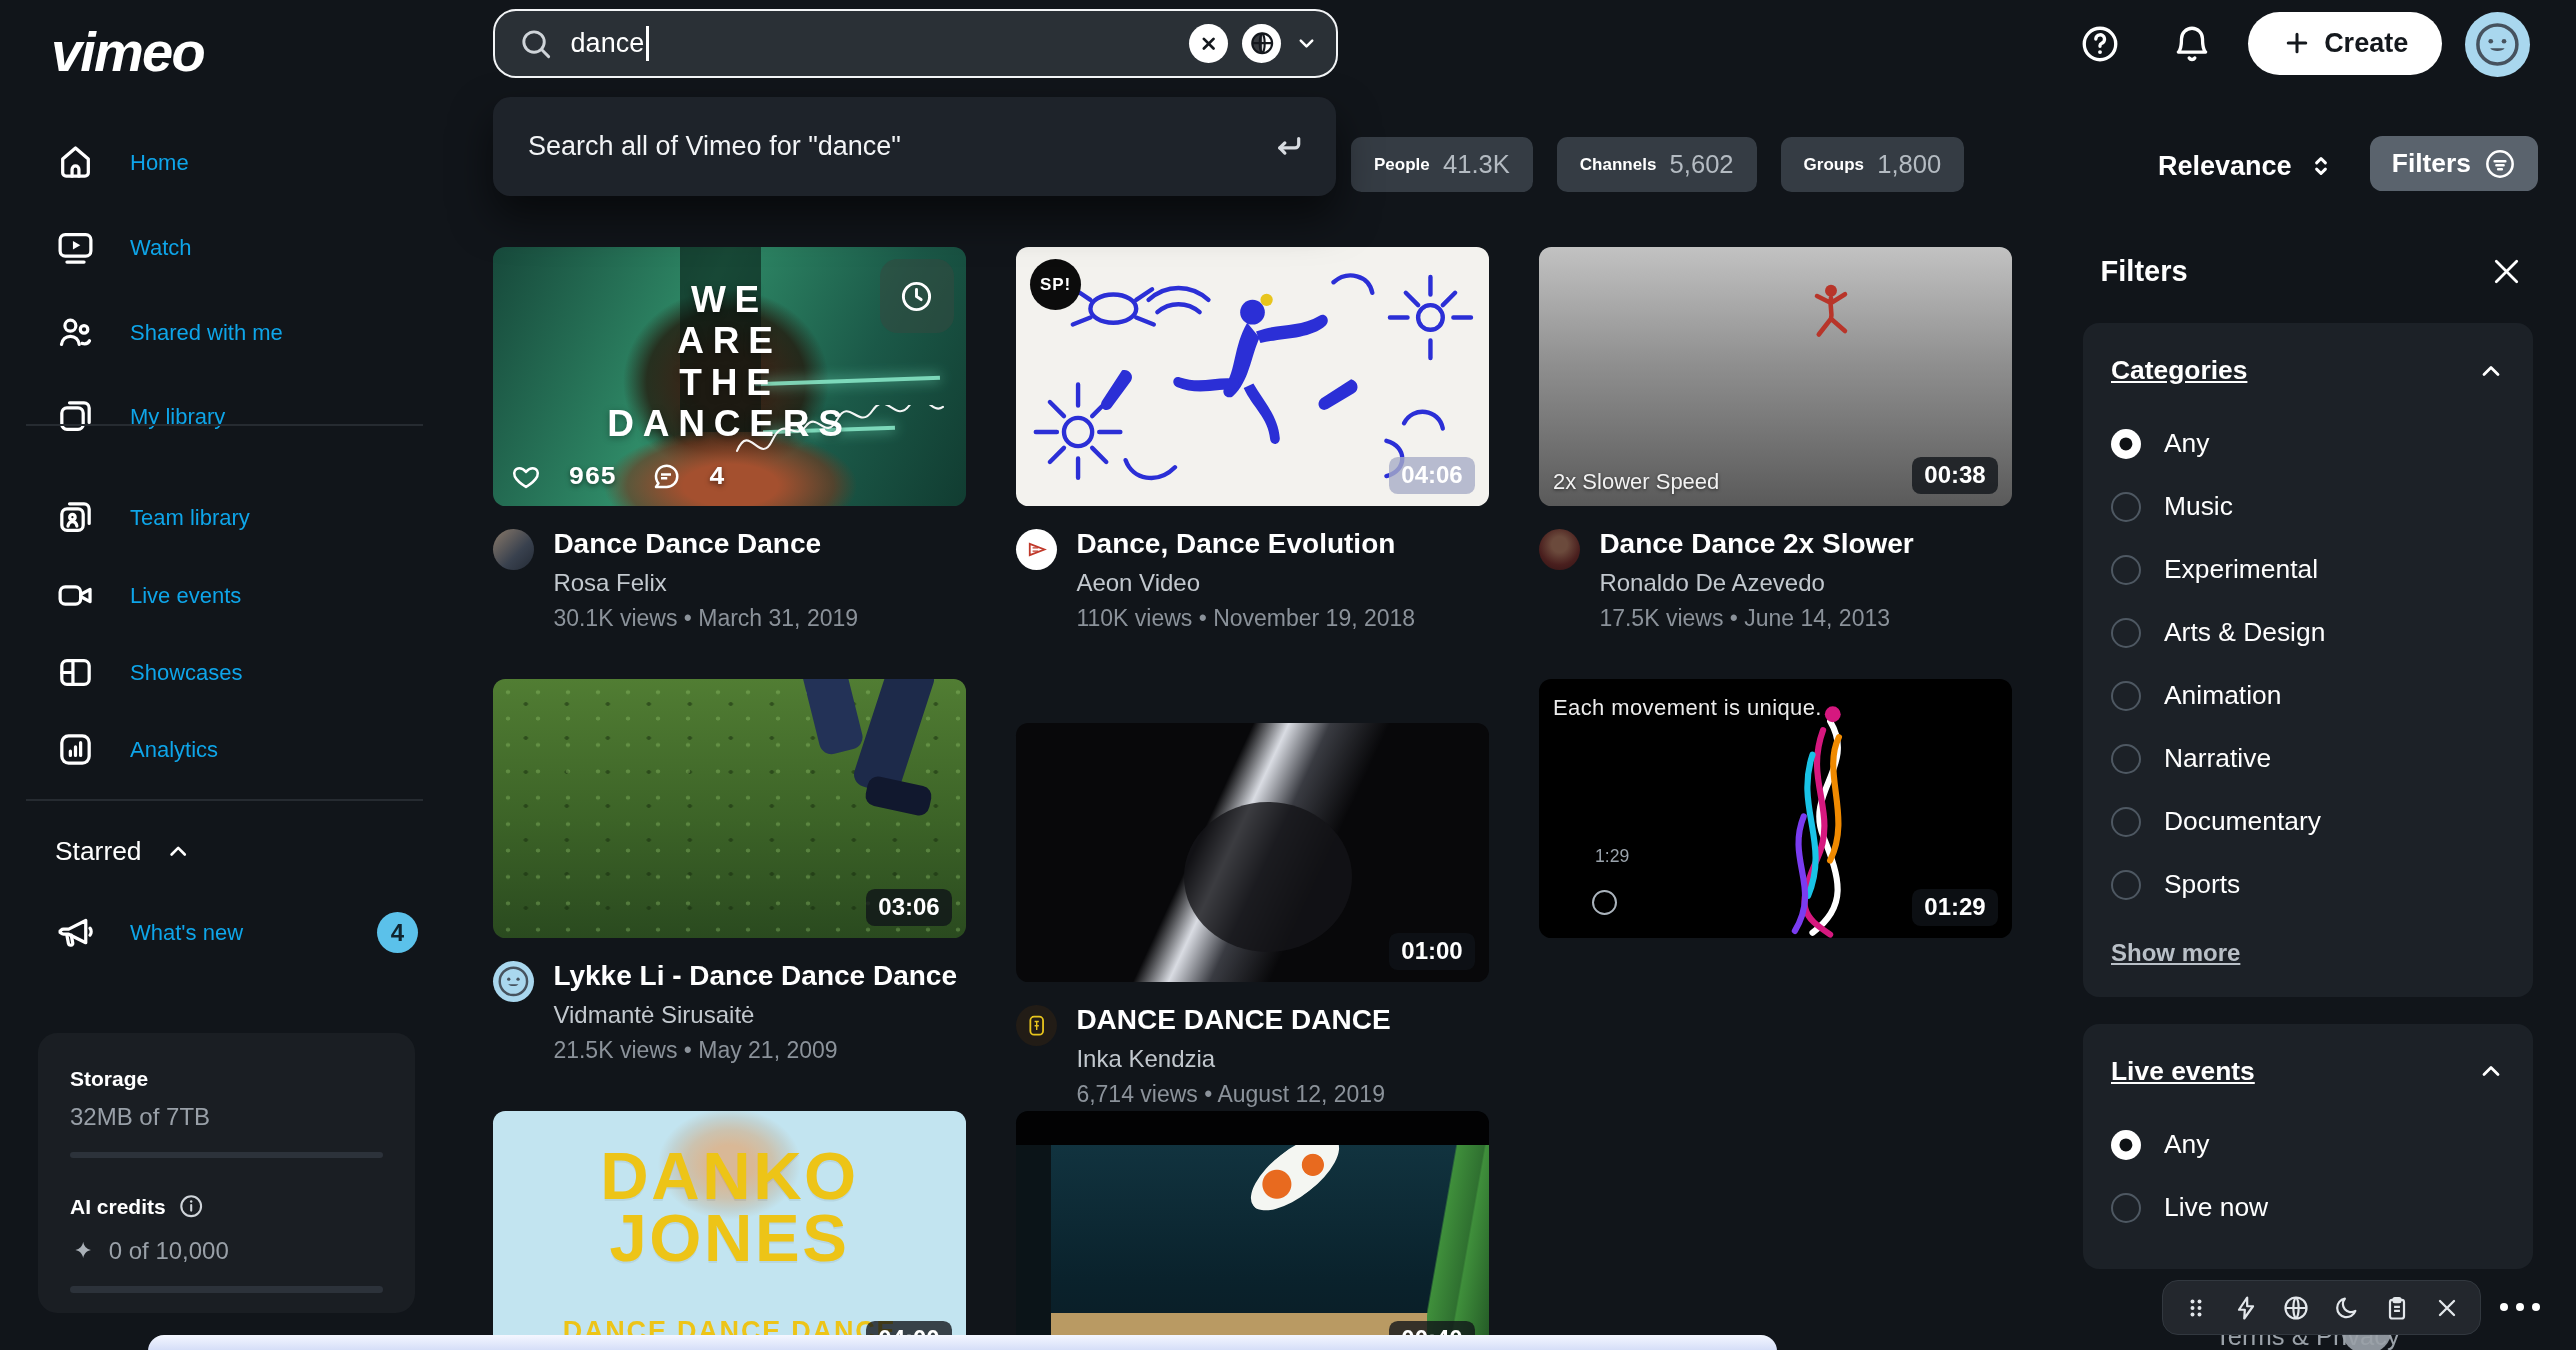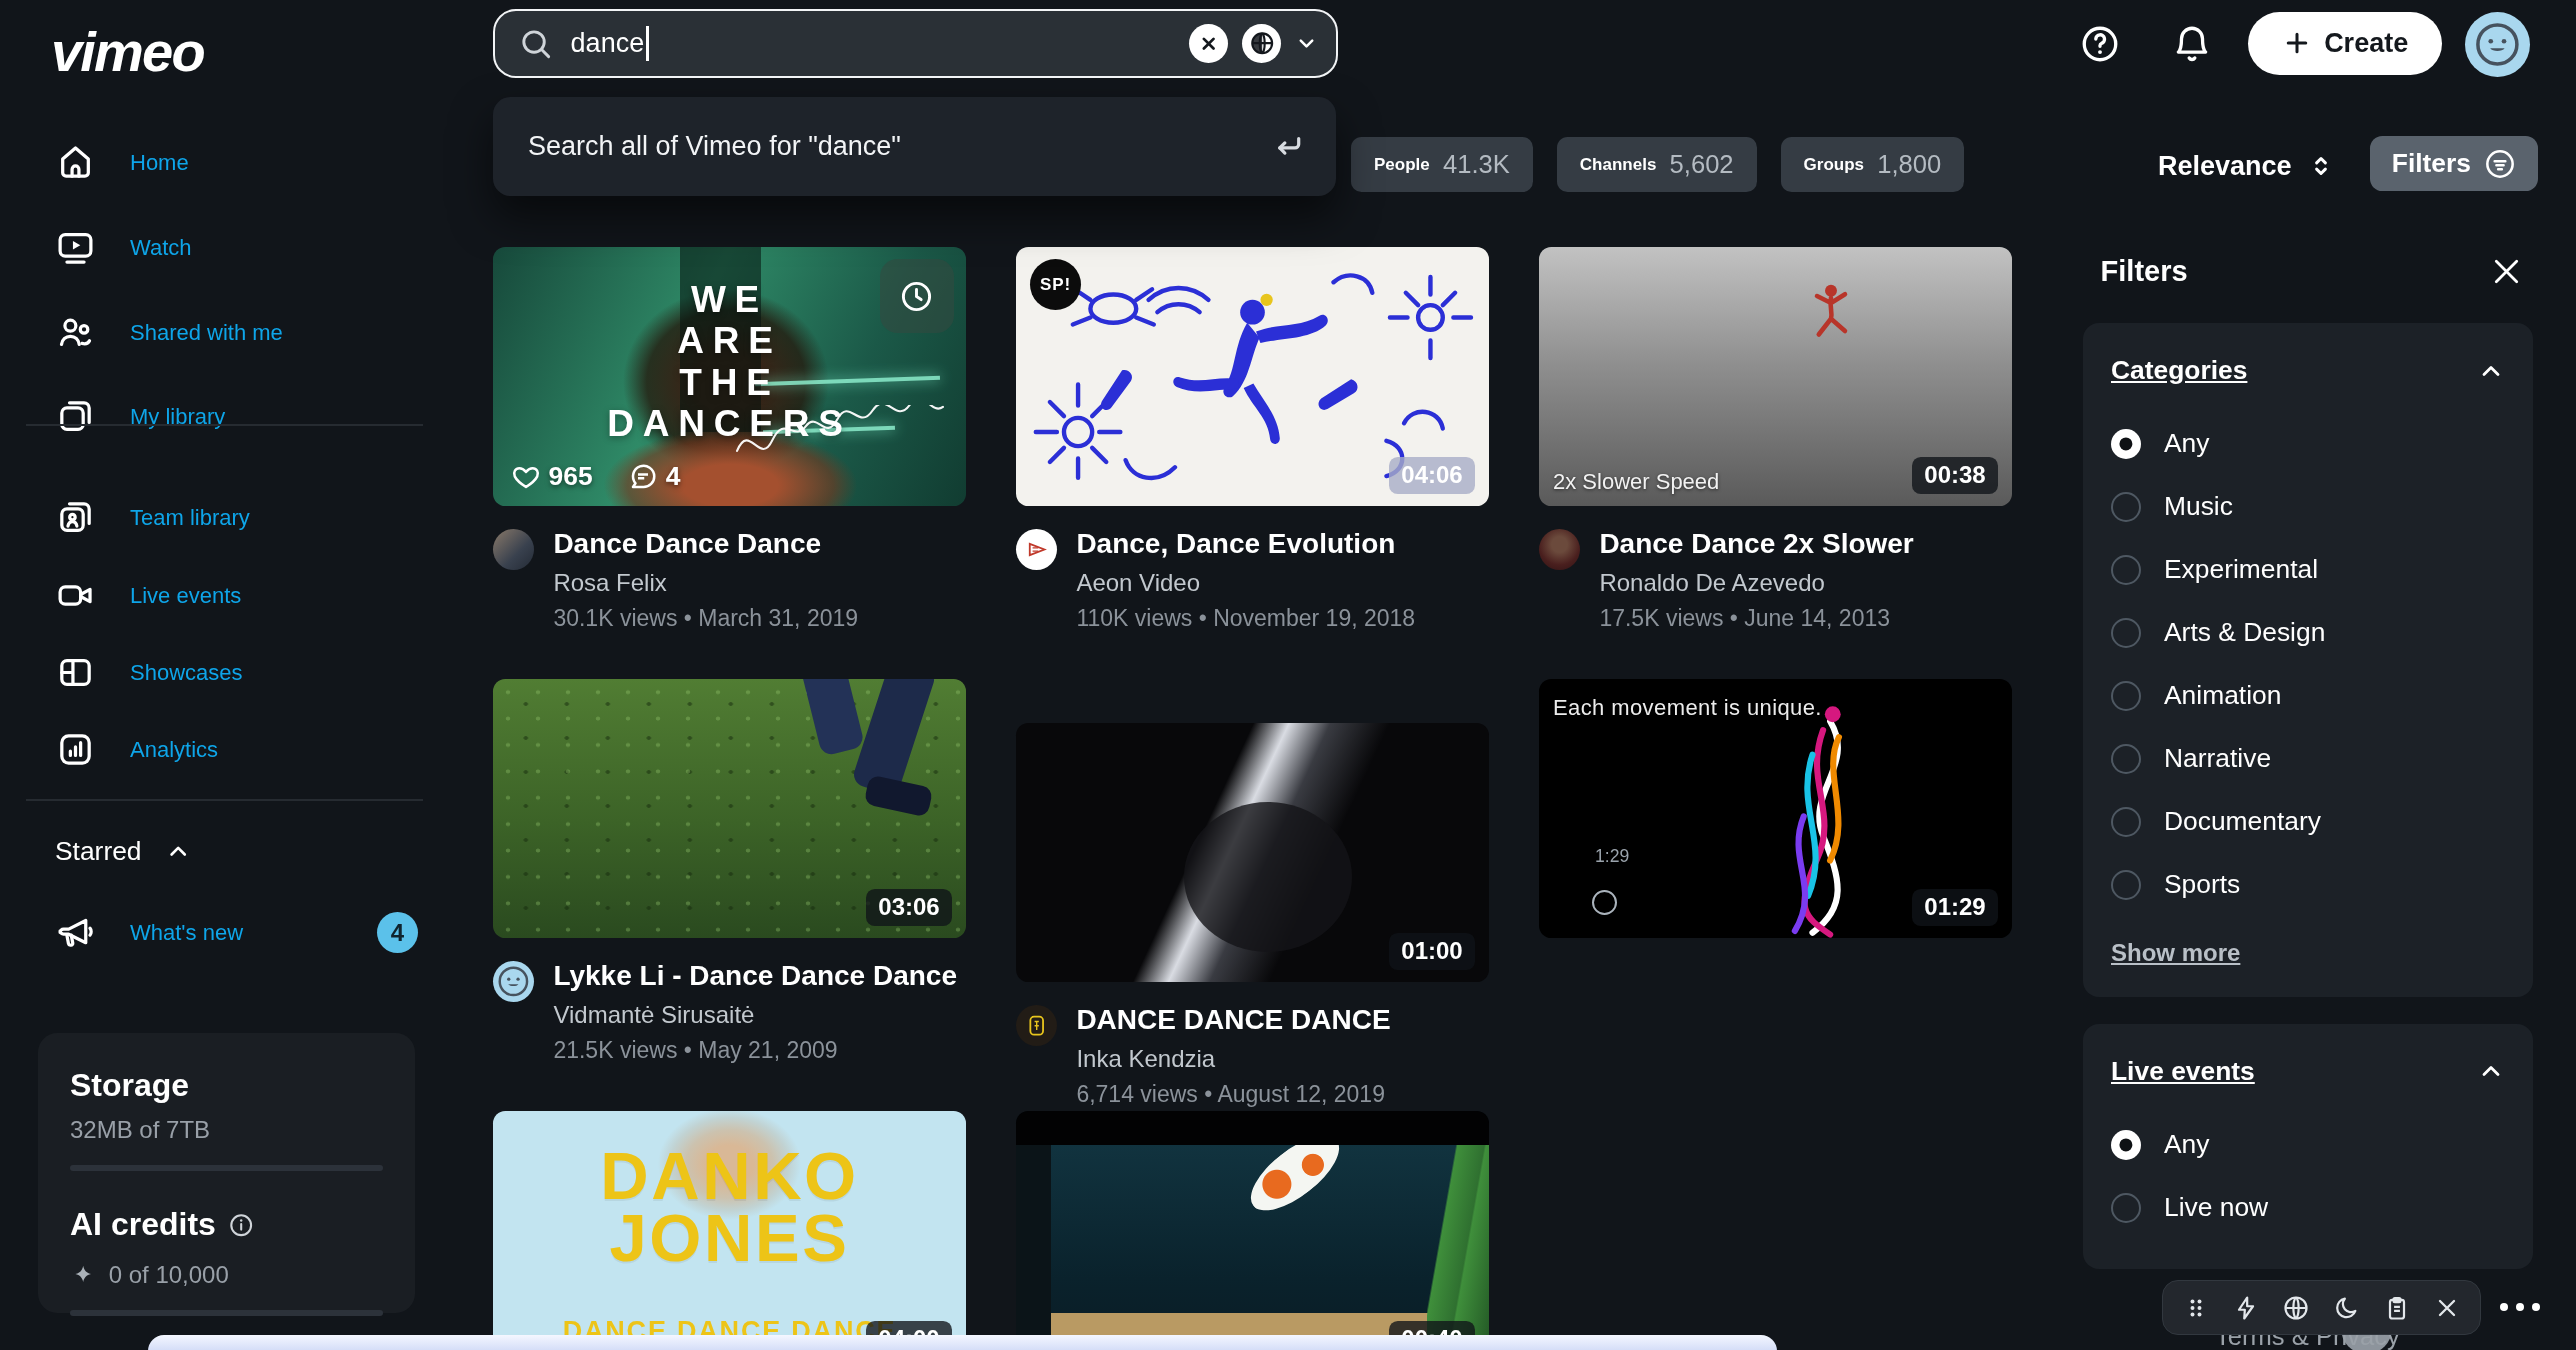--- a/index.html
+++ b/index.html
@@ -37,21 +37,21 @@
   .side-item{position:absolute;left:55px;display:flex;align-items:center;gap:34px;height:85px;}
   .side-item .ic{width:41px;height:41px;color:#fff;}
   .side-label{font-size:22px;color:#0ea5e9;}
   .divider{position:absolute;left:26.4px;width:397px;height:1.8px;background:#262b31;}
   .starred{position:absolute;left:55px;top:823px;display:flex;align-items:center;gap:23px;height:56px;}
   .starred .lbl{font-size:26.4px;}
   .starred .ic{width:26.4px;height:26.4px;color:#fff;}
   .badge-count{margin-left:auto;width:41px;height:41px;border-radius:50%;background:#5bc1ea;color:#10242e;font-size:24px;font-weight:700;display:flex;align-items:center;justify-content:center;}
   .whatsnew{width:363px;}
   .storage-card{position:absolute;left:38px;top:1033px;width:377px;height:280px;background:#1a1e23;border-radius:19.4px;padding:34px 32px;}
-  .sc-title{font-size:32px;font-weight:700;display:flex;align-items:center;gap:12.3px;}
+  .sc-title{font-size:21px;font-weight:700;display:flex;align-items:center;gap:12.3px;}
   .sc-title .ic{width:26.4px;height:26.4px;color:#cfd4d9;}
   .sc-usage{font-size:24px;color:#99a0a8;margin-top:12.3px;display:flex;align-items:center;gap:12.3px;}
   .sc-usage .ic{width:26.4px;height:26.4px;color:#aab1b8;}
   .track{height:6.2px;background:#2c323a;border-radius:3.5px;margin-top:21px;}
 
   
   .chips{position:absolute;left:1351px;top:137px;display:flex;gap:24px;}
   .chip{height:55px;background:#353c44;border-radius:10.6px;display:flex;align-items:center;padding:0 23px;gap:13.2px;}
   .chip .l{font-size:17px;font-weight:700;}
   .chip .c{font-size:25.6px;color:#b4bbc2;}
@@ -80,21 +80,21 @@
   .t1 .shoulders{position:absolute;left:79px;top:168px;width:317px;height:141px;background:radial-gradient(closest-side,#a4502f 30%,rgba(120,55,30,.6) 65%,transparent 80%);}
   .t1 .neon{position:absolute;height:4.4px;background:#8ef0cf;box-shadow:0 0 12.3px #7de8c6;opacity:.85;}
   .t1 .n1{width:185px;right:26.4px;top:132px;transform:rotate(-2deg);}
   .t1 .n2{width:132px;right:71px;top:181px;transform:rotate(-2deg);}
   .t1 .strip{position:absolute;left:187px;top:0;width:81px;height:185px;background:rgba(5,18,14,.55);}
   .t1 .arttxt{position:absolute;left:0;right:0;top:32px;text-align:center;font-weight:700;letter-spacing:8.8px;font-size:37px;line-height:1.12;text-shadow:0 1.8px 7px rgba(0,0,0,.35);}
   .t1 .sig{position:absolute;right:16px;bottom:39px;opacity:.95;}
   .clockbtn{position:absolute;right:12.3px;top:12.3px;width:74px;height:74px;border-radius:17.6px;background:rgba(52,72,64,.55);display:flex;align-items:center;justify-content:center;color:#fff;}
   .clockbtn svg{width:37px;height:37px;}
   .stats{position:absolute;left:17.6px;bottom:14px;display:flex;align-items:center;gap:35px;font-size:26.4px;font-weight:700;text-shadow:0 1.8px 5.3px rgba(0,0,0,.5);}
-  .stats .st{display:flex;align-items:center;gap:8px;}
+  .stats .st{display:flex;align-items:center;gap:28px;font-family:Liberation Mono, monospace;}
   .stats .ic{width:30px;height:30px;color:#fff;}
 
   .t2{background:#f3f2ee;}
   .sp-badge{position:absolute;left:14px;top:12.3px;width:51px;height:51px;border-radius:50%;background:#0c0c0c;color:#fff;font-size:17px;font-weight:700;display:flex;align-items:center;justify-content:center;letter-spacing:0.9px;}
 
   .t3{background:linear-gradient(180deg,#c2c2c2,#8f8f8f 45%,#5a5a5a);}
   .t3 .fig{position:absolute;left:264px;top:35px;}
   .t3 .overlay-note{position:absolute;left:14px;bottom:10.6px;font-size:22px;color:#f2f2f2;text-shadow:0 0.9px 3.5px rgba(0,0,0,.6);}
 
   .t4{background:linear-gradient(180deg,#517d33,#3c6327 55%,#2a4a1f);}

